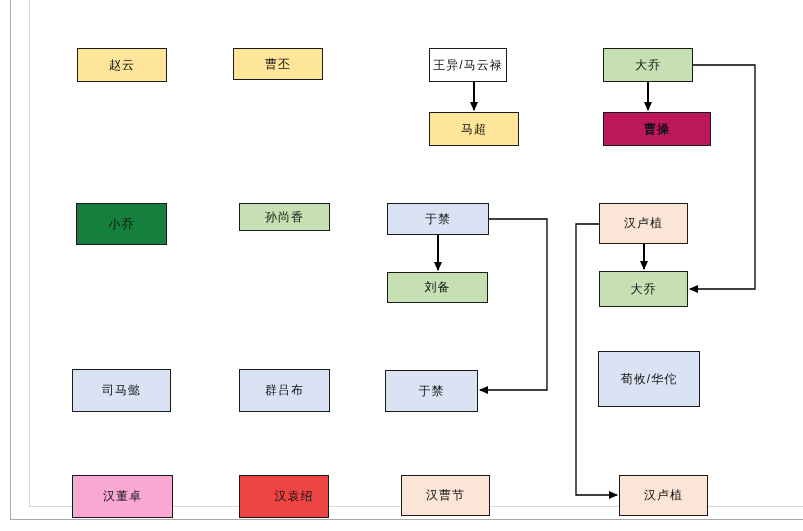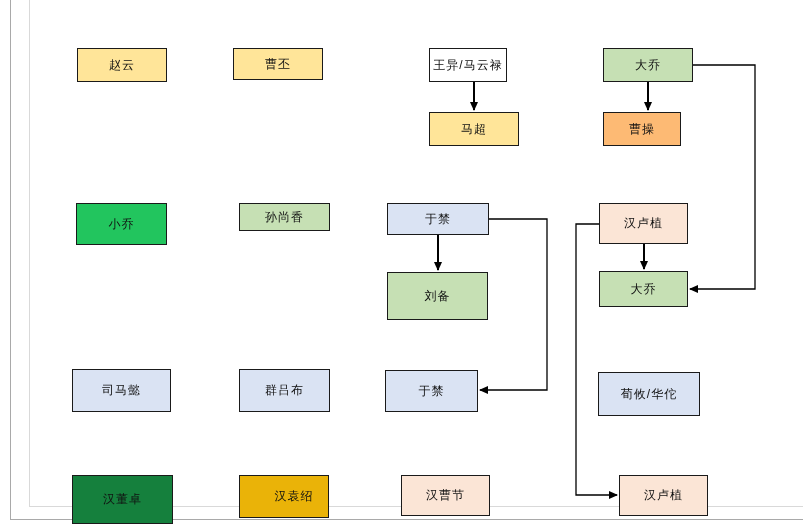--- a/index.html
+++ b/index.html
@@ -52,29 +52,29 @@
         <polyline points="599,224 576,224 576,495 617,495" fill="none" stroke="#000000" stroke-width="1.3" marker-end="url(#arrowhead)"></polyline>
       </g>
   </svg>
 
   <div id="node-layer">
       <div class="node" style="left: 77px; top: 48px; width: 90px; height: 34px; background: rgb(255, 229, 153); border-color: rgb(26, 26, 26);">赵云</div>
       <div class="node" style="left: 233px; top: 48px; width: 90px; height: 32px; background: rgb(255, 229, 153); border-color: rgb(26, 26, 26);">曹丕</div>
       <div class="node" style="left: 429px; top: 48px; width: 78px; height: 34px; background: rgb(255, 255, 255); border-color: rgb(26, 26, 26);">王异/马云禄</div>
       <div class="node" style="left: 603px; top: 48px; width: 90px; height: 34px; background: rgb(198, 224, 180); border-color: rgb(26, 26, 26);">大乔</div>
       <div class="node" style="left: 429px; top: 112px; width: 90px; height: 34px; background: rgb(255, 229, 153); border-color: rgb(26, 26, 26);">马超</div>
-      <div class="node" style="left: 603px; top: 112px; width: 78px; height: 34px; background: #fdba74; border-color: rgb(26, 26, 26);">曹操</div>
-      <div class="node" style="left: 76px; top: 203px; width: 91px; height: 42px; background: #22c55e; border-color: rgb(26, 26, 26);">小乔</div>
+      <div class="node" style="left: 603px; top: 112px; width: 108px; height: 34px; background: #be185d; border-color: rgb(26, 26, 26); font-weight: bold;">曹操</div>
+      <div class="node" style="left: 76px; top: 203px; width: 91px; height: 42px; background: #15803d; border-color: rgb(26, 26, 26);">小乔</div>
       <div class="node" style="left: 239px; top: 203px; width: 91px; height: 28px; background: rgb(198, 224, 180); border-color: rgb(26, 26, 26);">孙尚香</div>
       <div class="node" style="left: 387px; top: 203px; width: 102px; height: 32px; background: rgb(218, 227, 243); border-color: rgb(26, 26, 26);">于禁</div>
       <div class="node" style="left: 599px; top: 203px; width: 89px; height: 41px; background: rgb(251, 229, 214); border-color: rgb(26, 26, 26);">汉卢植</div>
-      <div class="node" style="left: 387px; top: 272px; width: 101px; height: 48px; background: rgb(198, 224, 180); border-color: rgb(26, 26, 26);">刘备</div>
+      <div class="node" style="left: 387px; top: 272px; width: 101px; height: 31px; background: rgb(198, 224, 180); border-color: rgb(26, 26, 26);">刘备</div>
       <div class="node" style="left: 599px; top: 271px; width: 89px; height: 36px; background: rgb(198, 224, 180); border-color: rgb(26, 26, 26);">大乔</div>
       <div class="node" style="left: 72px; top: 369px; width: 99px; height: 43px; background: rgb(218, 227, 243); border-color: rgb(26, 26, 26);">司马懿</div>
       <div class="node" style="left: 239px; top: 369px; width: 91px; height: 43px; background: rgb(218, 227, 243); border-color: rgb(26, 26, 26);">群吕布</div>
       <div class="node" style="left: 385px; top: 370px; width: 93px; height: 42px; background: rgb(218, 227, 243); border-color: rgb(26, 26, 26);">于禁</div>
-      <div class="node" style="left: 598px; top: 372px; width: 102px; height: 44px; background: rgb(218, 227, 243); border-color: rgb(26, 26, 26); text-align: center;">荀攸/华佗</div>
-      <div class="node" style="left: 72px; top: 475px; width: 101px; height: 49px; background: #15803d; border-color: rgb(26, 26, 26);">汉董卓</div>
-      <div class="node" style="left: 239px; top: 475px; width: 90px; height: 43px; background: #eab308; border-color: rgb(26, 26, 26); padding-left: 20px;">汉袁绍</div>
+      <div class="node" style="left: 598px; top: 351px; width: 102px; height: 56px; background: rgb(218, 227, 243); border-color: rgb(26, 26, 26); text-align: center;">荀攸/华佗</div>
+      <div class="node" style="left: 72px; top: 475px; width: 101px; height: 43px; background: #f9a8d4; border-color: rgb(26, 26, 26);">汉董卓</div>
+      <div class="node" style="left: 239px; top: 475px; width: 90px; height: 43px; background: #ef4444; border-color: rgb(26, 26, 26); padding-left: 20px;">汉袁绍</div>
       <div class="node" style="left: 401px; top: 475px; width: 89px; height: 41px; background: rgb(251, 229, 214); border-color: rgb(26, 26, 26);">汉曹节</div>
       <div class="node" style="left: 619px; top: 475px; width: 89px; height: 41px; background: rgb(251, 229, 214); border-color: rgb(26, 26, 26);">汉卢植</div>
     </div>
 </div>
 
 </body></html>

